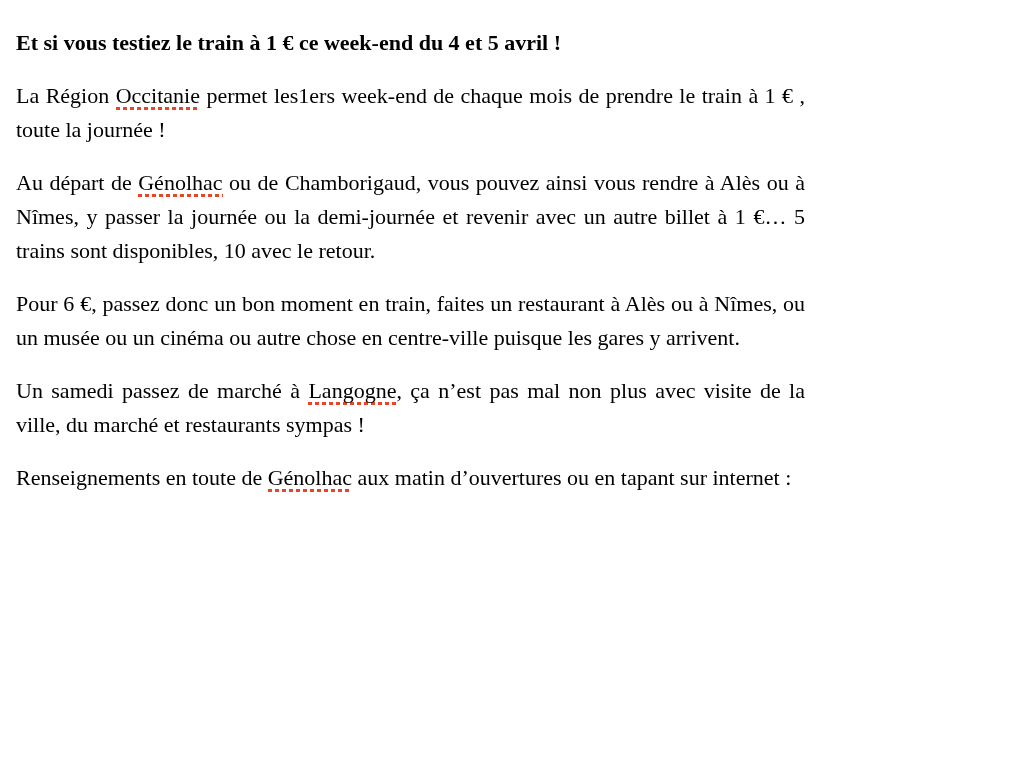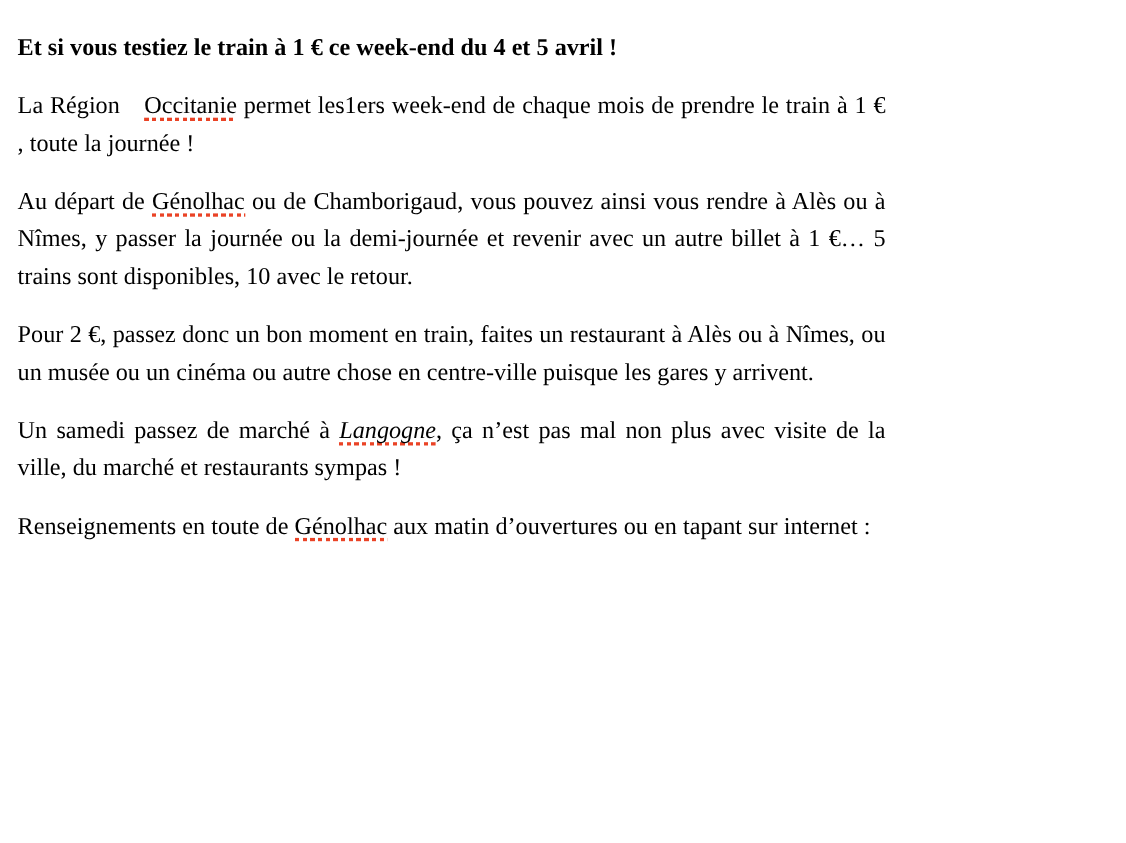--- a/index.html
+++ b/index.html
@@ -37,18 +37,18 @@
     font-size: 0.58em;
     line-height: 0;
     vertical-align: super;
   }
 </style>
 </head>
 <body>
 
 <div class="doc">
     <p class="bold"><span>Et si vous testiez le train à 1 € ce week-end du 4 et 5 avril !</span></p>
-    <p><span>La Région </span><span class="spell-error" style="background: repeating-linear-gradient(90deg, rgb(234, 67, 38) 0px, rgb(234, 67, 38) 4px, transparent 4px, transparent 7px) left bottom / 100% 3px no-repeat; margin-left: 16px;">Occitanie</span><span> permet les1ers week-end de chaque mois de prendre le train à 1 € , toute la journée !</span></p>
+    <p><span>La Région </span><span class="spell-error" style="background: repeating-linear-gradient(90deg, rgb(234, 67, 38) 0px, rgb(234, 67, 38) 4px, transparent 4px, transparent 7px) left bottom / 100% 3px no-repeat;">Occitanie</span><span> permet les1ers week-end de chaque mois de prendre le train à 1 € , toute la journée !</span></p>
     <p><span>Au départ de </span><span class="spell-error" style="background: repeating-linear-gradient(90deg, rgb(234, 67, 38) 0px, rgb(234, 67, 38) 4px, transparent 4px, transparent 7px) left bottom / 100% 3px no-repeat;">Génolhac</span><span> ou de Chamborigaud, vous pouvez ainsi vous rendre à Alès ou à Nîmes, y passer la journée ou la demi-journée et revenir avec un autre billet à 1 €… 5 trains sont disponibles, 10 avec le retour.</span></p>
-    <p><span>Pour 2 €, passez donc un bon moment en train, faites un restaurant à Alès ou à Nîmes, ou un musée ou un cinéma ou autre chose en centre-ville puisque les gares y arrivent.</span></p>
-    <p><span>Un samedi passez de marché à </span><span class="spell-error" style="background: repeating-linear-gradient(90deg, rgb(234, 67, 38) 0px, rgb(234, 67, 38) 4px, transparent 4px, transparent 7px) left bottom / 100% 3px no-repeat; font-style: italic;">Langogne</span><span>, ça n’est pas mal non plus avec visite de la ville, du marché et restaurants sympas !</span></p>
+    <p><span>Pour 6 €, passez donc un bon moment en train, faites un restaurant à Alès ou à Nîmes, ou un musée ou un cinéma ou autre chose en centre-ville puisque les gares y arrivent.</span></p>
+    <p><span>Un samedi passez de marché à </span><span class="spell-error" style="background: repeating-linear-gradient(90deg, rgb(234, 67, 38) 0px, rgb(234, 67, 38) 4px, transparent 4px, transparent 7px) left bottom / 100% 3px no-repeat;">Langogne</span><span>, ça n’est pas mal non plus avec visite de la ville, du marché et restaurants sympas !</span></p>
     <p><span>Renseignements en toute de </span><span class="spell-error" style="background: repeating-linear-gradient(90deg, rgb(234, 67, 38) 0px, rgb(234, 67, 38) 4px, transparent 4px, transparent 7px) left bottom / 100% 3px no-repeat;">Génolhac</span><span> aux matin d’ouvertures ou en tapant sur internet :</span></p>
   </div>
 
 </body></html>

